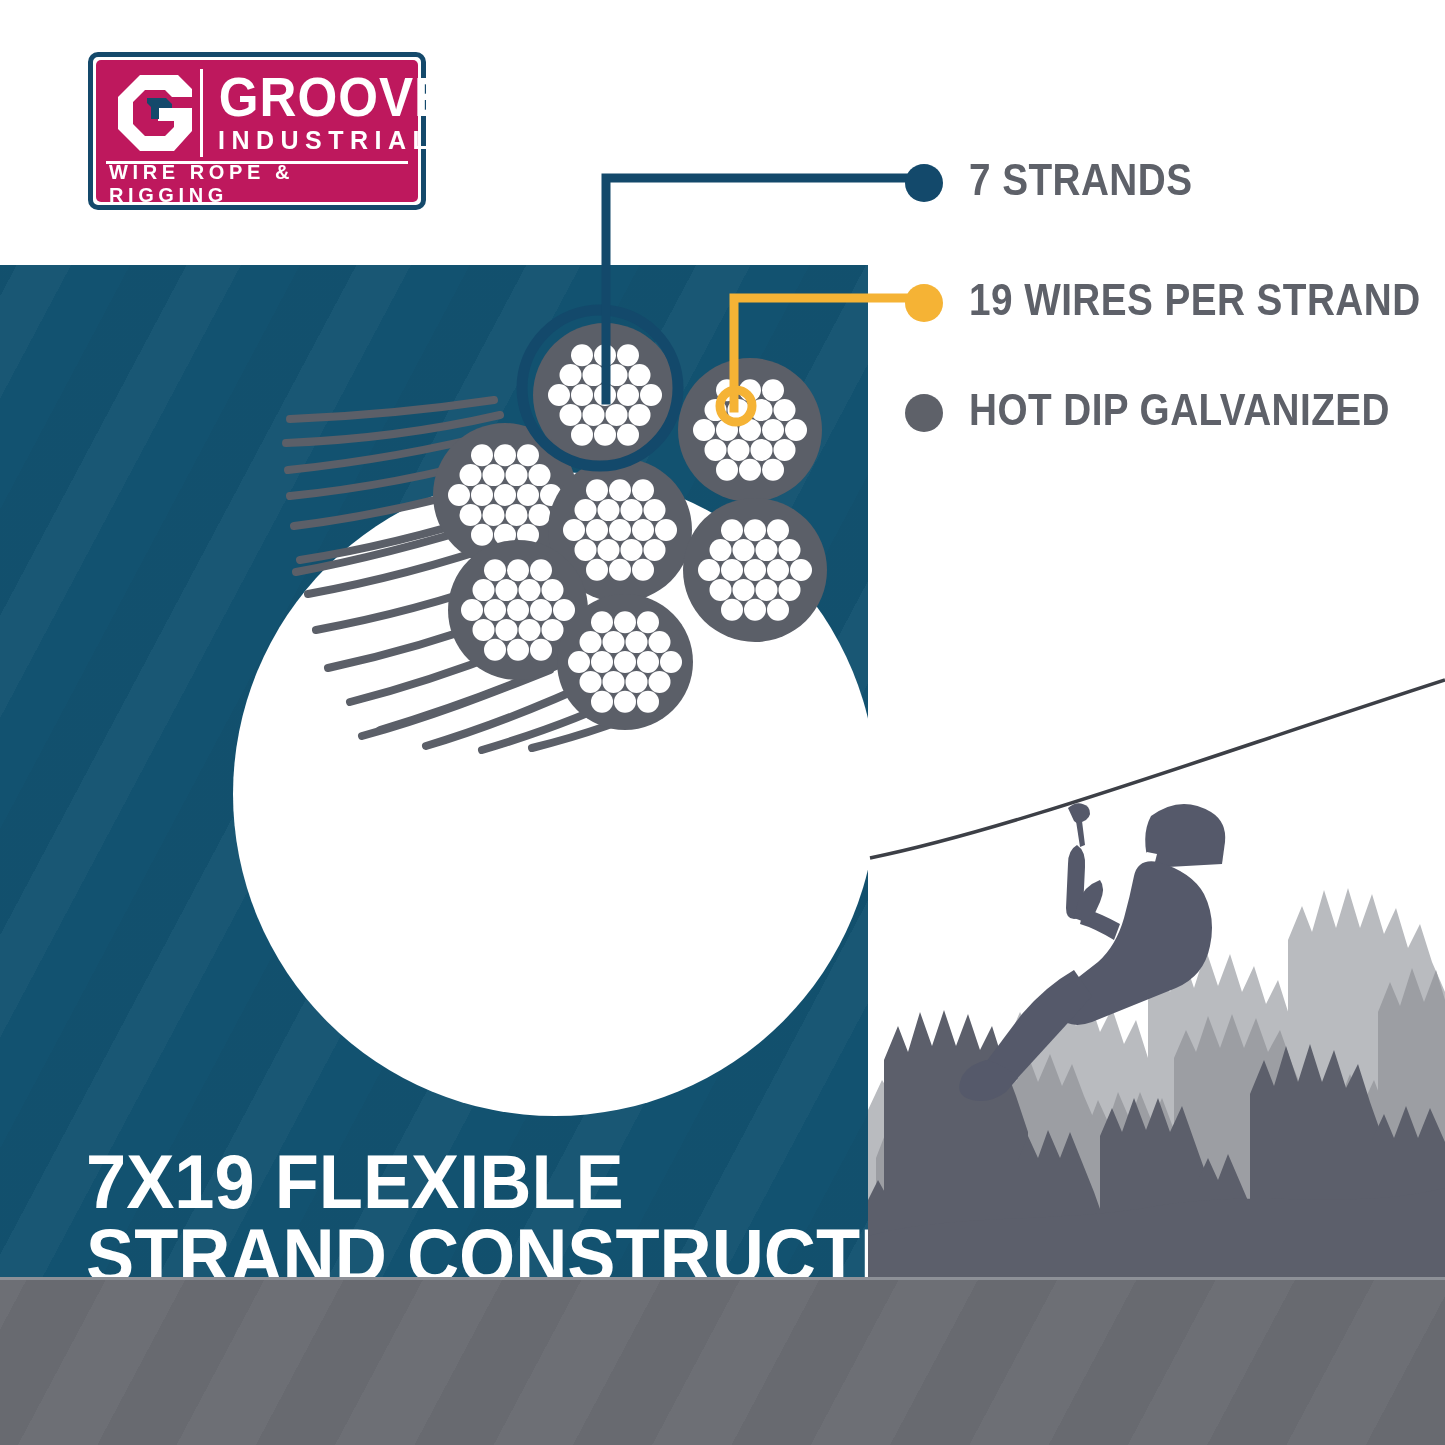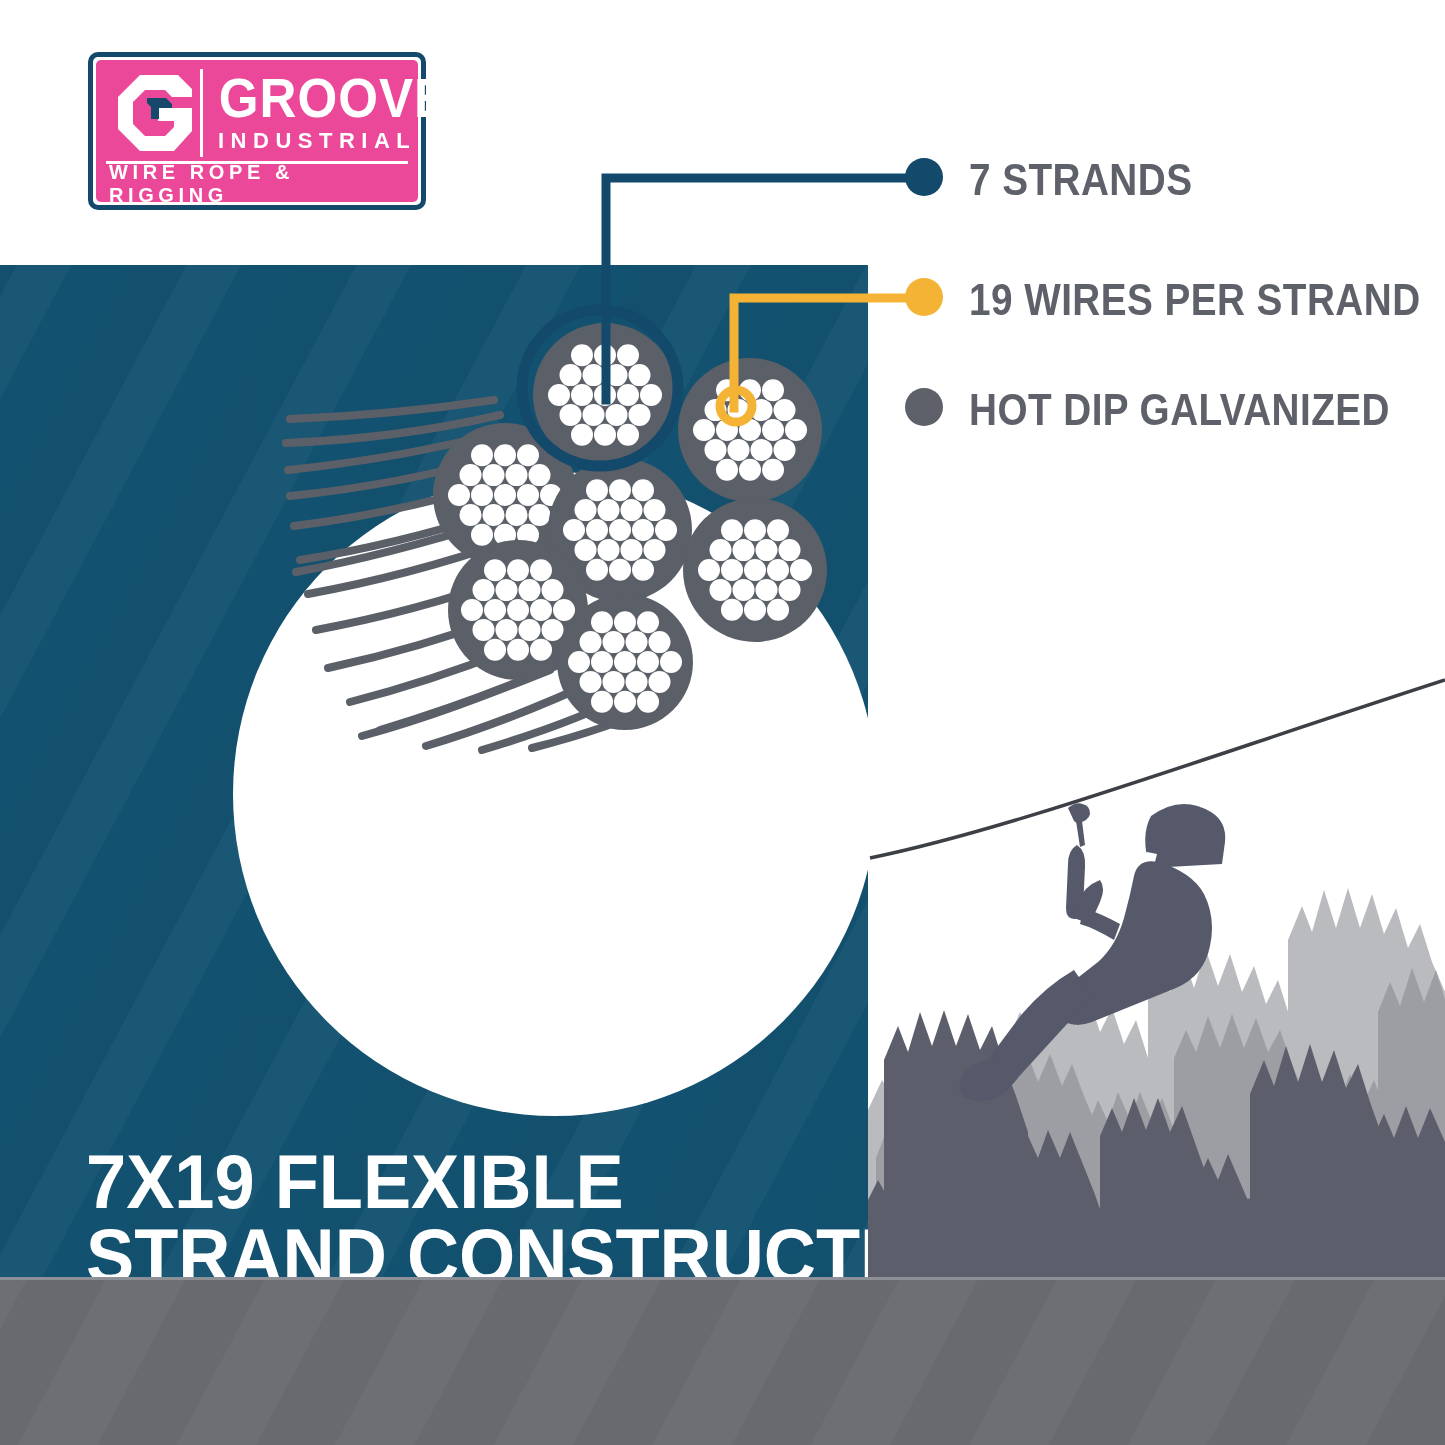--- a/index.html
+++ b/index.html
@@ -15,39 +15,39 @@
 
   
   #logo{left:88px;top:52px;width:338px;height:158px;}
   .logo-outer{
     position:absolute;inset:0;
     border:5px solid #14496b;border-radius:10px;background:#ffffff;
     box-sizing:border-box;
   }
   .logo-inner{
     position:absolute;left:8px;top:8px;right:8px;bottom:8px;
-    background:#ec4899;border-radius:5px;
+    background:#be185d;border-radius:5px;
   }
   .logo-gcell{
     position:absolute;left:10px;top:9px;width:94px;height:88px;
     border-right:3px solid #ffffff;
   }
   .logo-g{position:absolute;left:12px;top:6px;width:74px;height:76px;}
   .logo-wordmark{
     position:absolute;left:116px;top:6px;right:10px;height:92px;
     display:flex;flex-direction:column;justify-content:center;
   }
   .logo-word{
     color:#ffffff;font-weight:bold;font-size:55px;line-height:0.95;
     letter-spacing:1px;text-align:center;
     font-family:"Liberation Sans Narrow","Liberation Sans",sans-serif;
     transform:scaleX(0.93);transform-origin:center;
   }
   .logo-sub{
-    color:#ffffff;font-weight:bold;font-size:22px;line-height:1;
+    color:#ffffff;font-weight:bold;font-size:25px;line-height:1;
     letter-spacing:6.5px;text-align:center;margin-top:5px;padding-left:6px;
   }
   .logo-rule{
     position:absolute;left:10px;right:10px;top:101px;height:3px;background:#ffffff;
   }
   .logo-tagline{
     position:absolute;left:13px;right:10px;top:108px;height:31px;
     display:flex;align-items:center;justify-content:center;
     color:#ffffff;font-weight:bold;font-size:20px;letter-spacing:4.6px;
   }
@@ -63,21 +63,21 @@
       rgba(255,255,255,0.030) 52px,
       rgba(255,255,255,0.030) 100px,
       rgba(0,0,0,0.022) 100px,
       rgba(0,0,0,0.022) 150px);
   }
 
   
   #whitecircle{left:233px;top:207px;width:644px;height:644px;border-radius:50%;background:#ffffff;}
 
   
-  .callout{display:flex;align-items:flex-start;}
+  .callout{display:flex;align-items:flex-end;}
   .cdot{width:38px;height:38px;border-radius:50%;flex:0 0 auto;}
   .clabel{
     margin-left:26px;color:#5e6169;font-weight:bold;
     font-size:44px;letter-spacing:0.5px;line-height:1;
     font-family:"Liberation Sans Narrow","Liberation Sans",sans-serif;
     transform:scaleX(0.88);transform-origin:left center;white-space:nowrap;
   }
 
   
   #headline{

